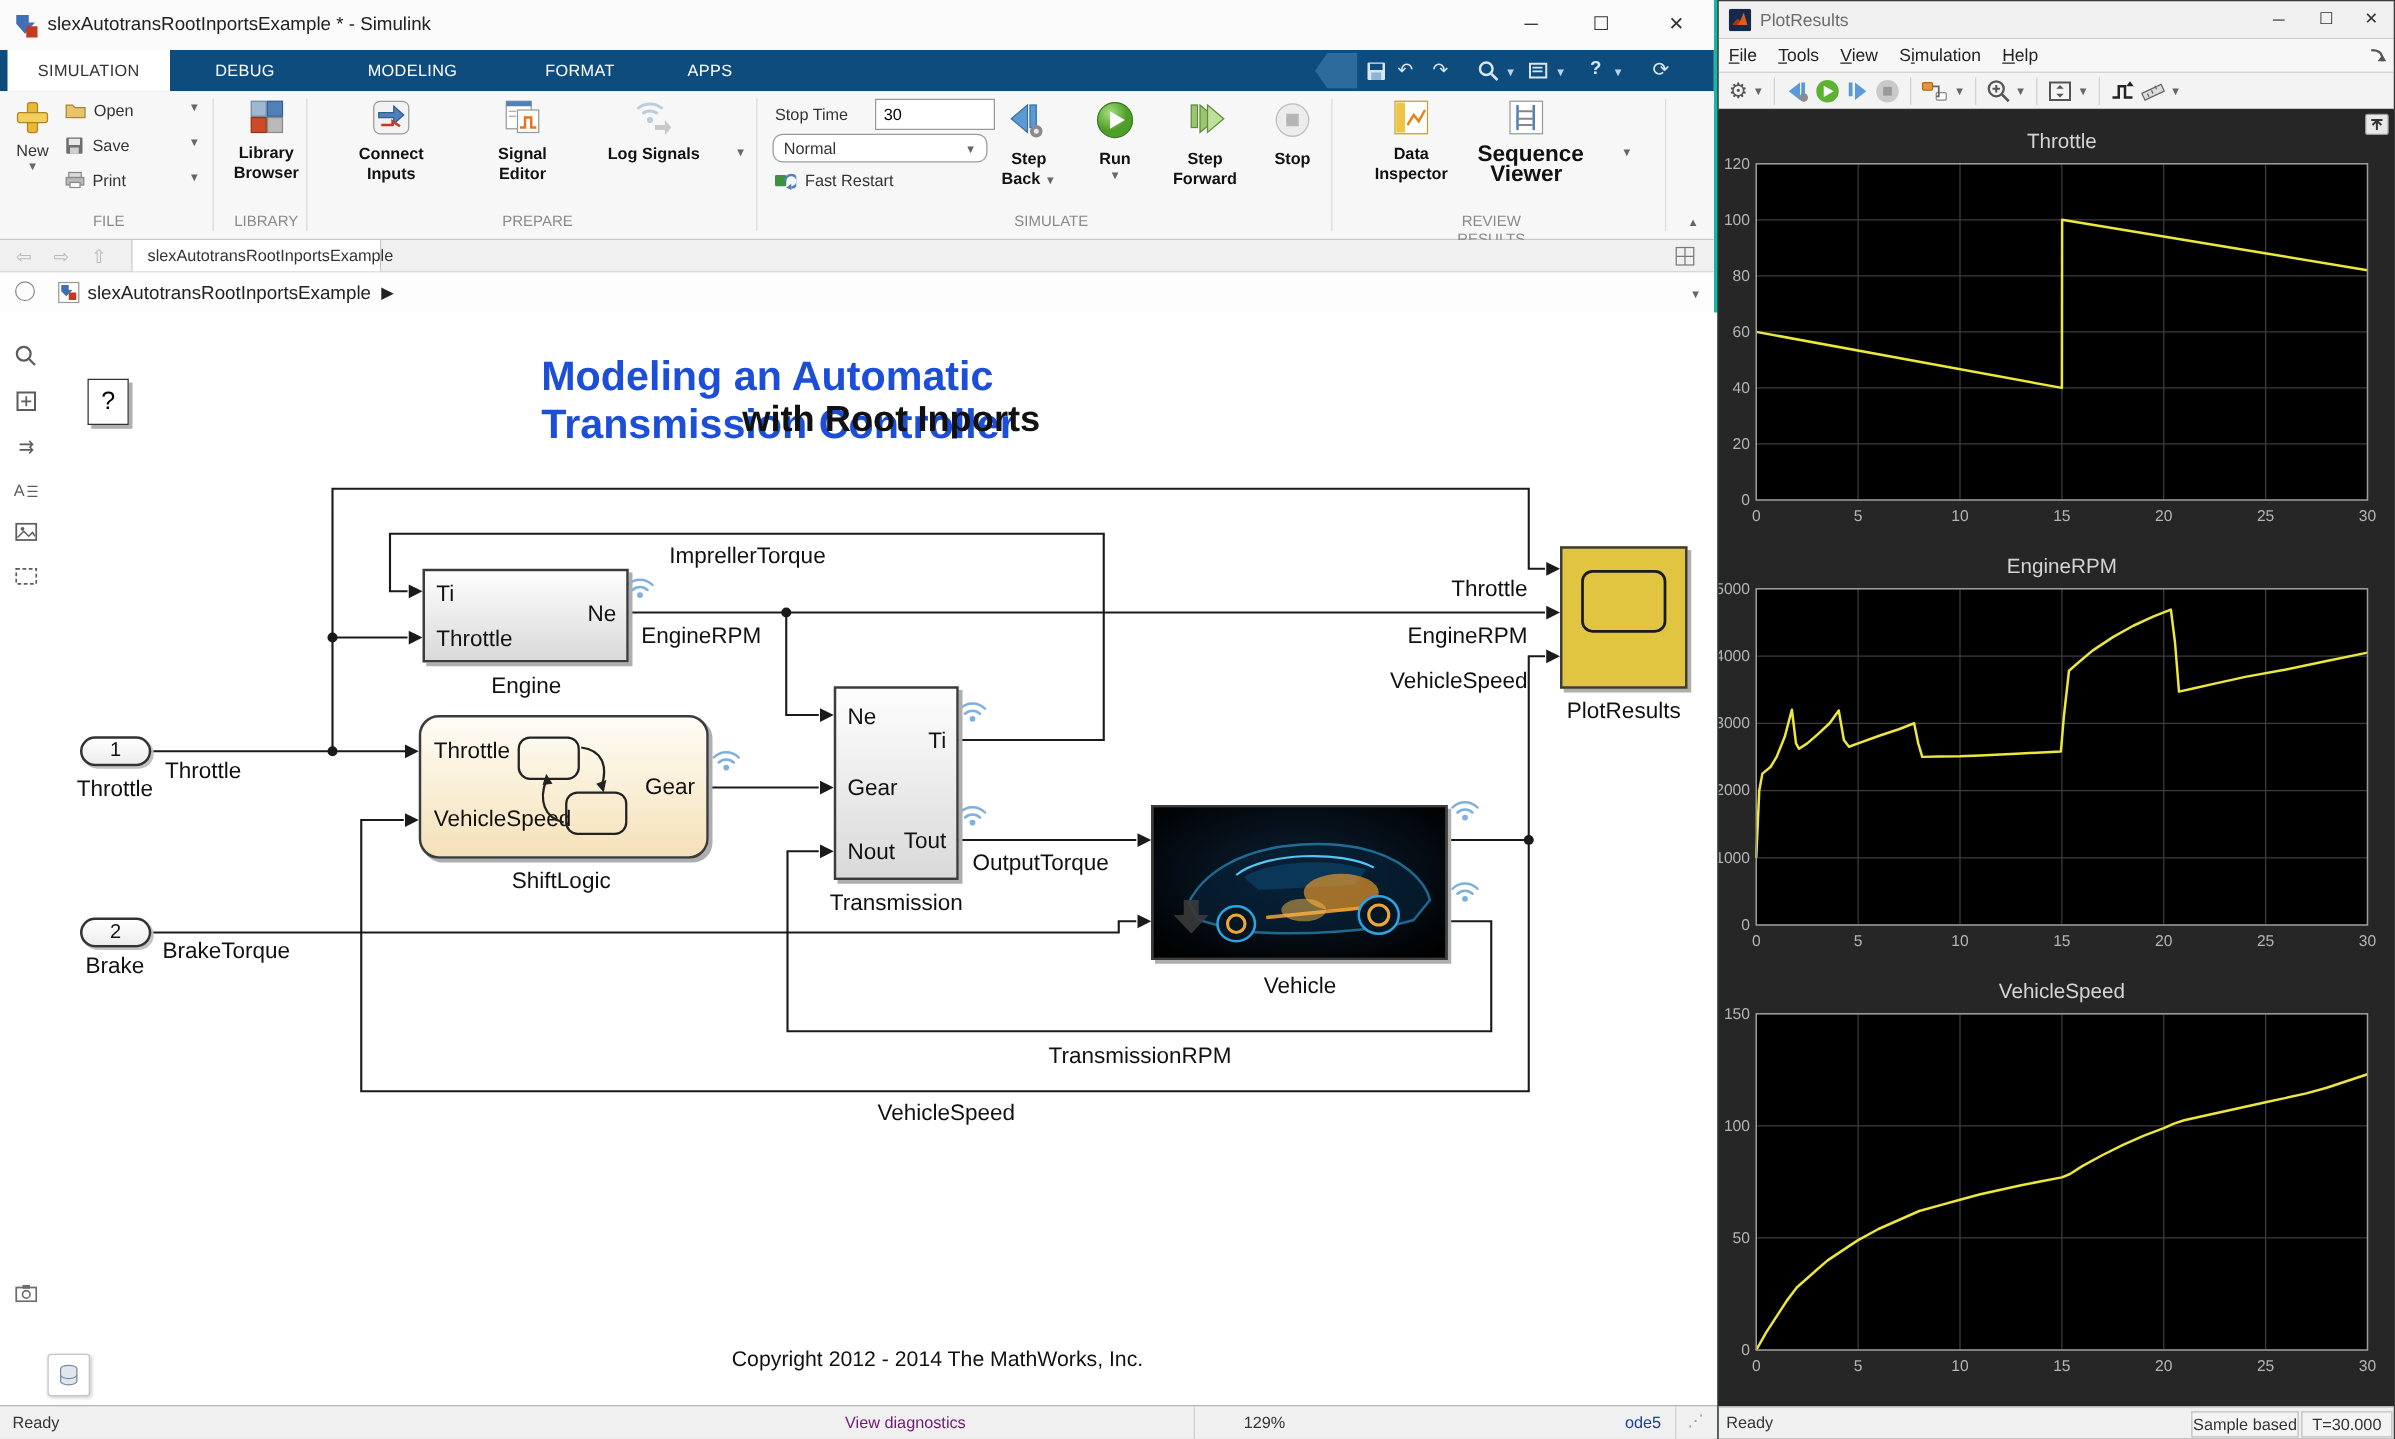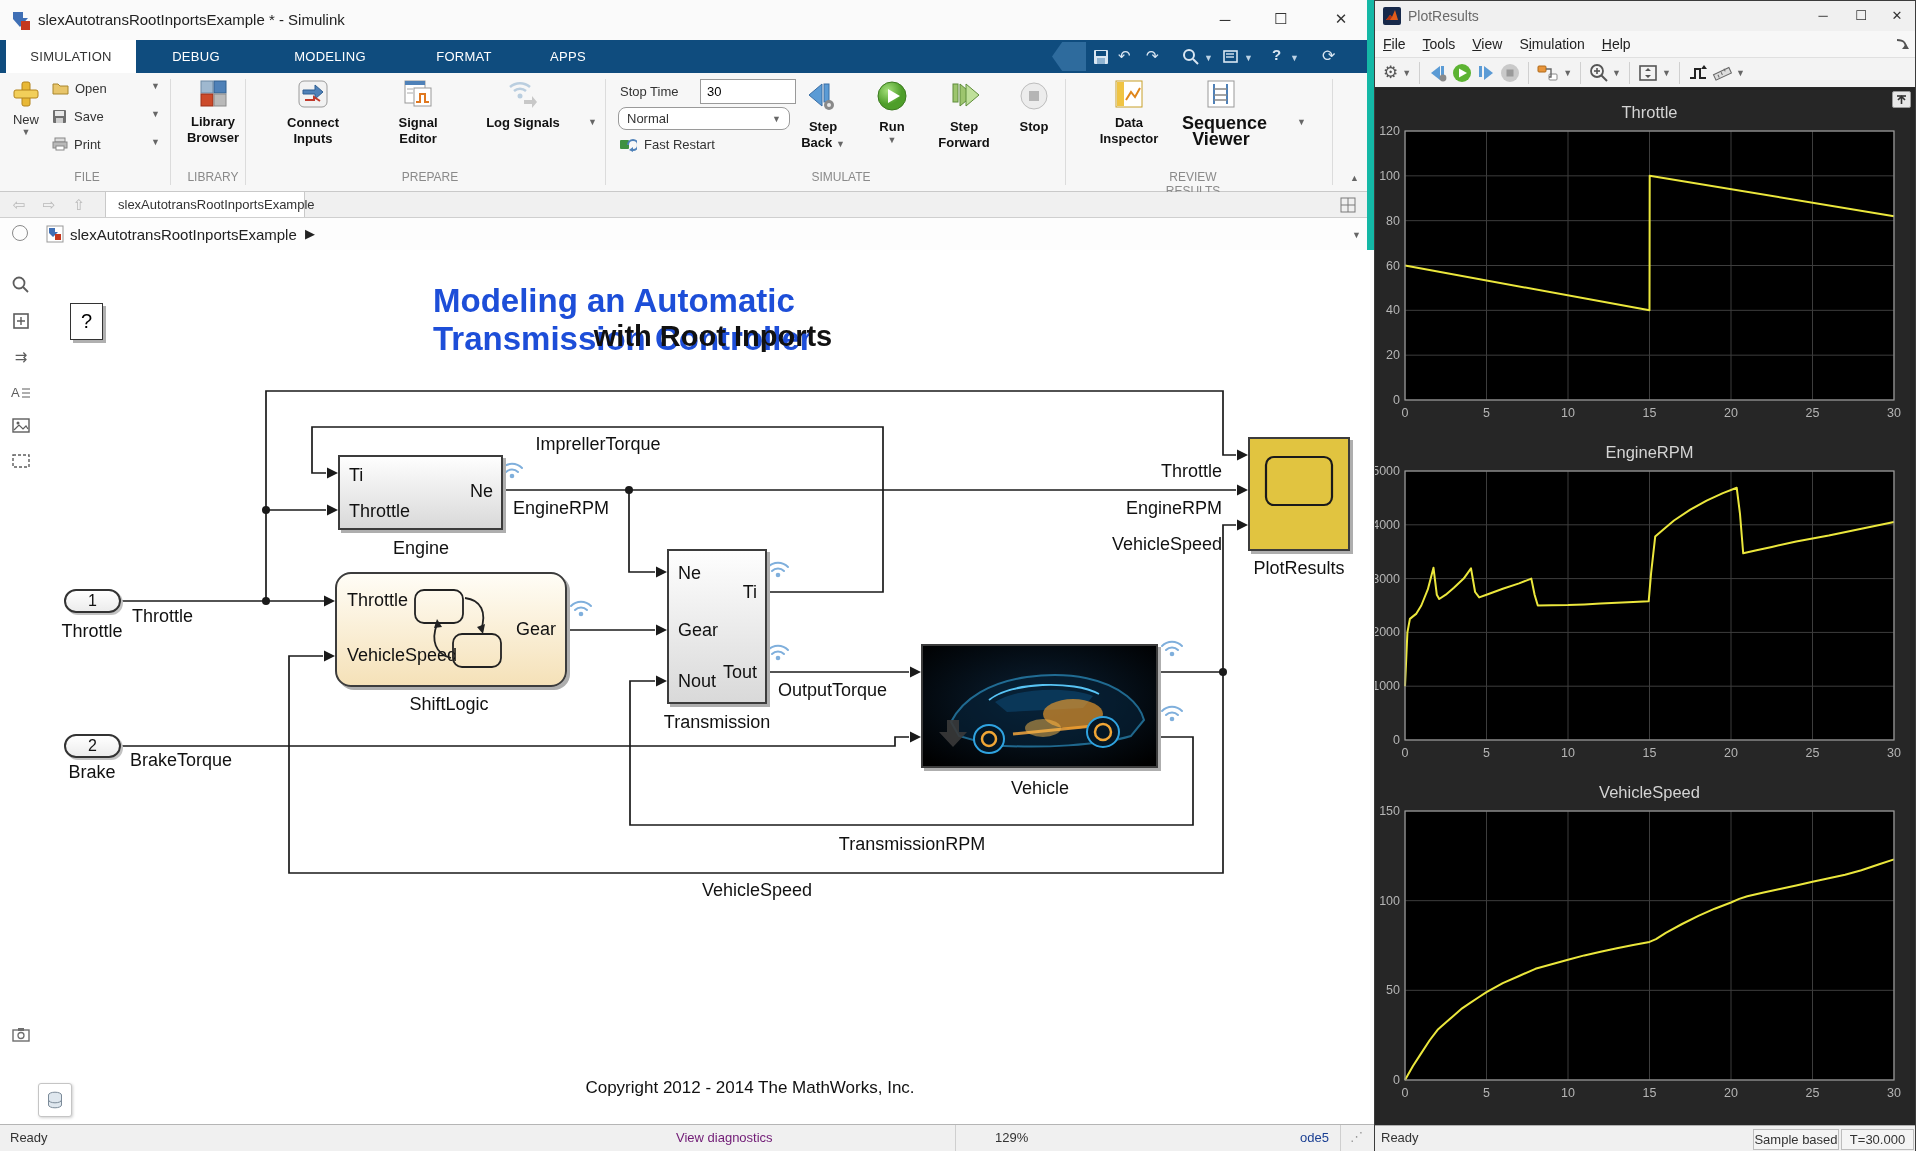--- a/index.html
+++ b/index.html
@@ -1,19 +1,19 @@
 <!DOCTYPE html>
 <html><head>
 <meta charset="utf-8">
 <style>
   html,body{margin:0;padding:0;width:1916px;height:1151px;overflow:hidden;
     font-family:"Liberation Sans","DejaVu Sans",sans-serif;background:#6b6b6b;}
   .abs{position:absolute;}
   
-  #slwin{left:0;top:0;width:1374px;height:1151px;background:#fff;border-right:7px solid #14b8a6;box-sizing:border-box;}
+  #slwin{left:0;top:0;width:1374px;height:1151px;background:#fff;border-right:3px solid #14b8a6;box-sizing:border-box;}
   #sl-titlebar{left:0;top:0;width:100%;height:40px;background:#fafafa;}
   .sl-title-text{left:38px;top:11px;font-size:15px;color:#222;}
   .winbtn{width:46px;height:38px;top:0;display:flex;align-items:center;justify-content:center;color:#333;font-size:15px;}
   #sl-tabbar{left:0;top:40px;width:100%;height:33px;background:#0f4c7e;}
   .sl-tab{height:33px;display:flex;align-items:center;justify-content:center;color:#ffffff;font-size:13px;letter-spacing:.3px;}
   .sl-tab.active{background:#fff;color:#333;}
   #ribbon{left:0;top:73px;width:100%;height:119px;background:#f7f7f7;border-bottom:1px solid #c9c9c9;box-sizing:border-box;}
   .rib-divider{top:6px;width:1px;height:106px;background:#dcdcdc;}
   .rib-label{top:97px;font-size:12px;color:#8a8a8a;text-align:center;}
   .bigbtn{top:7px;width:78px;height:88px;text-align:center;font-size:13px;color:#333;}

